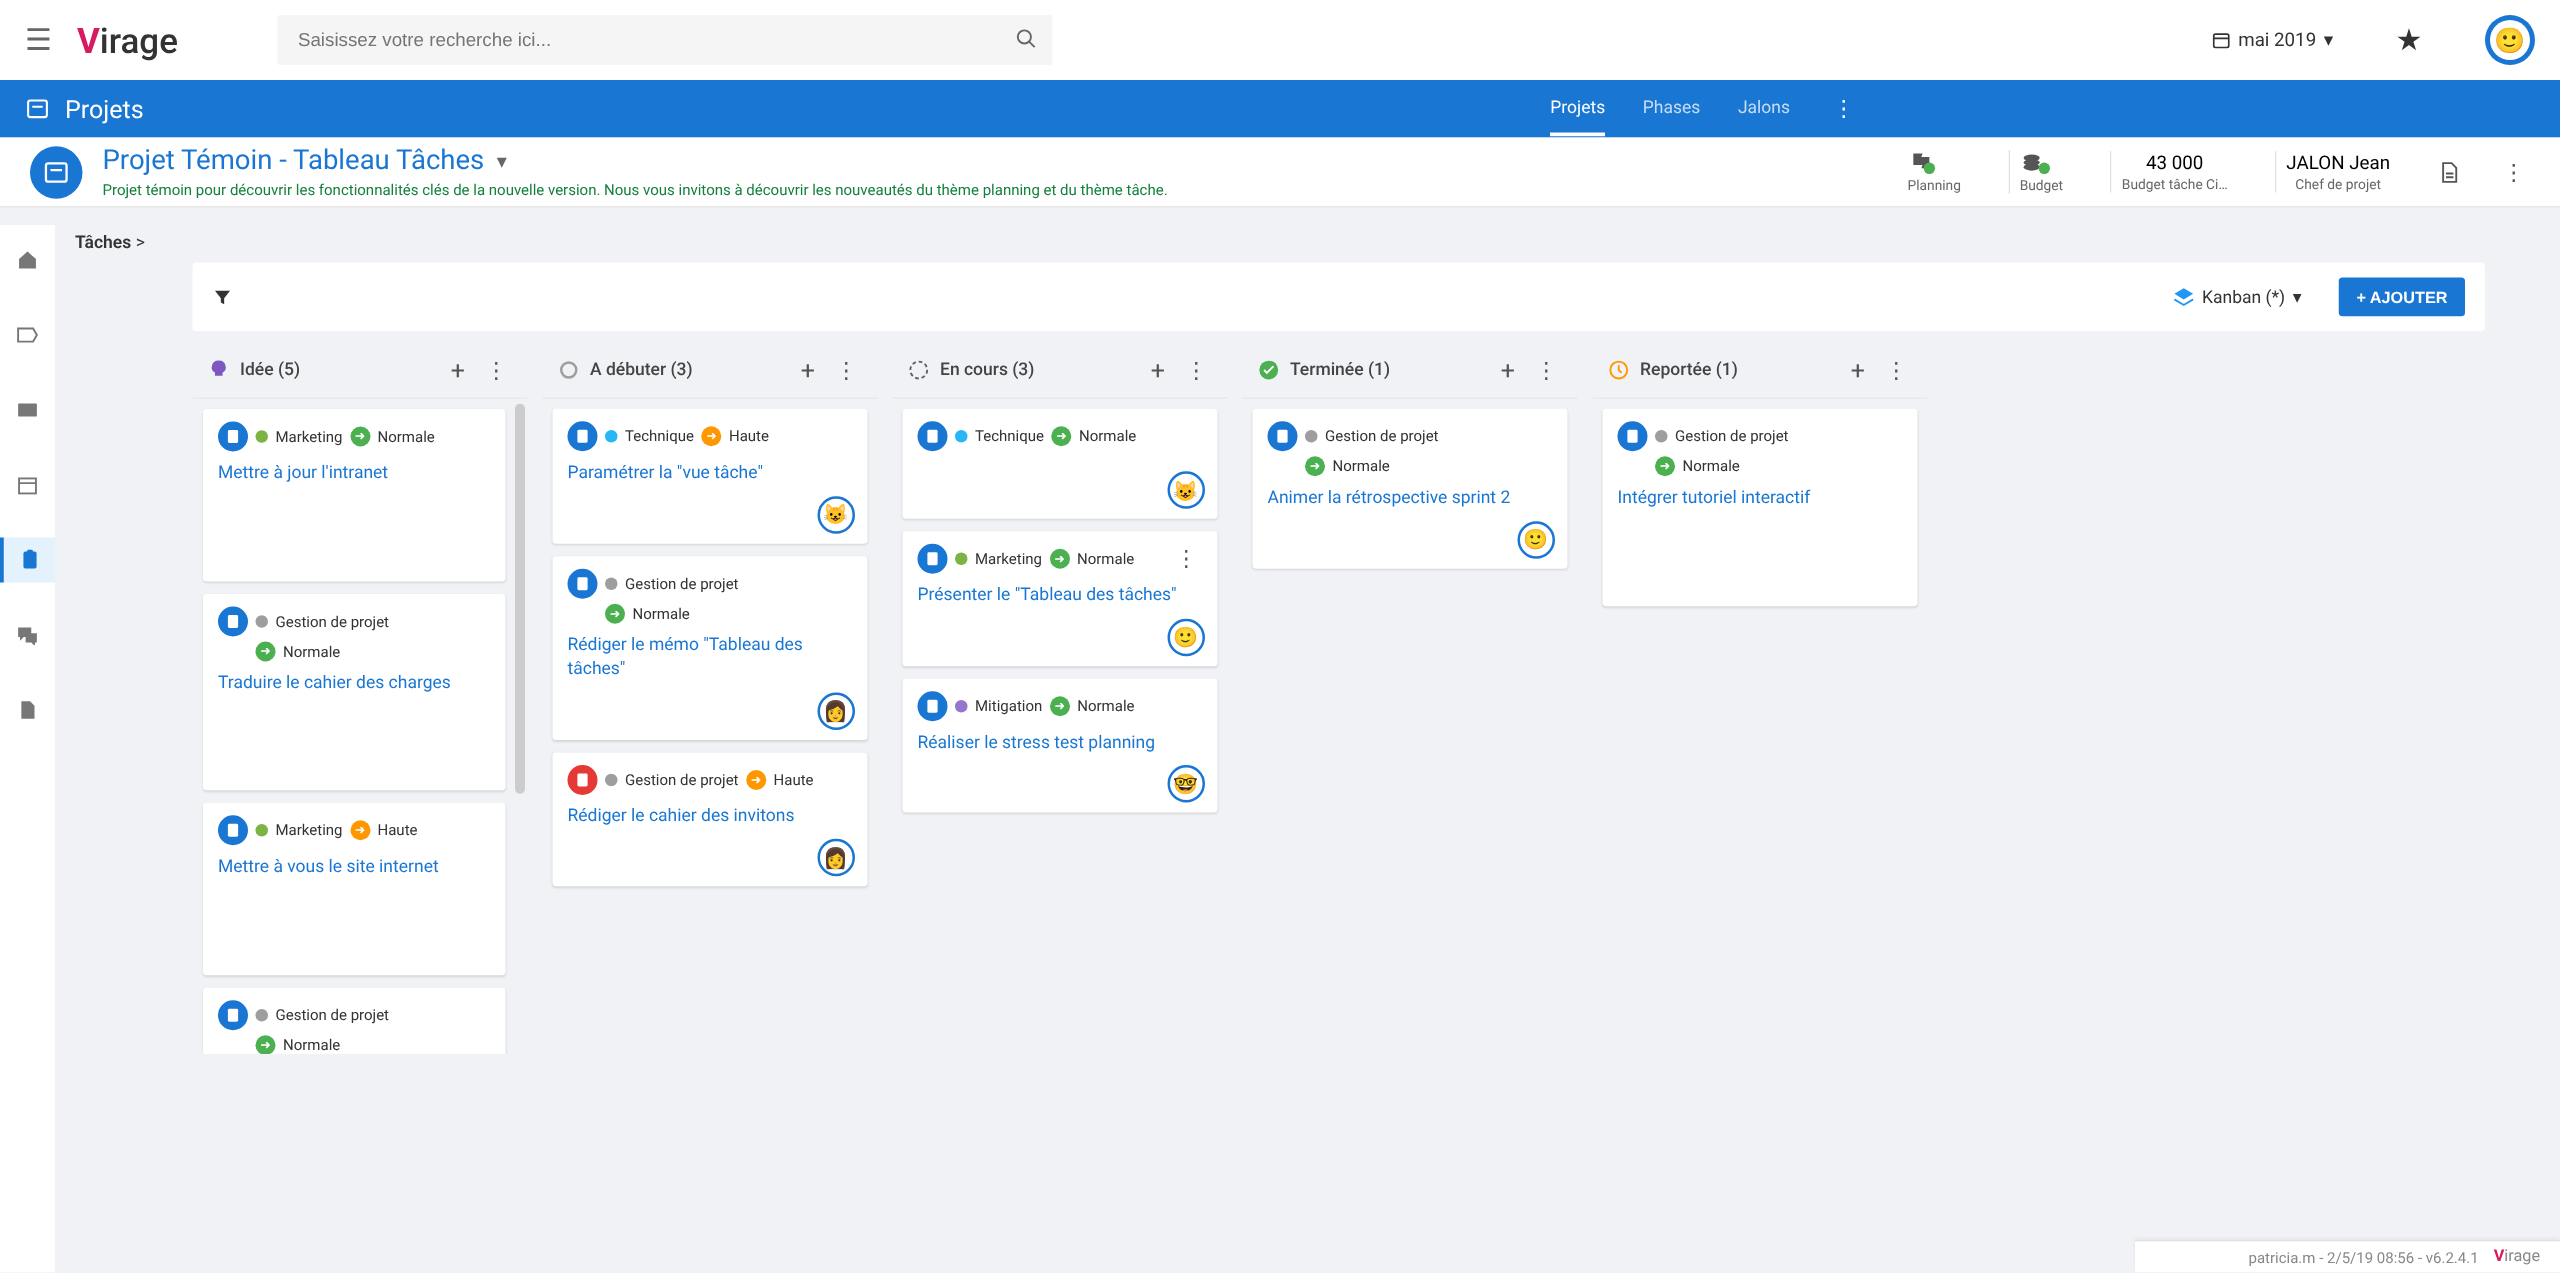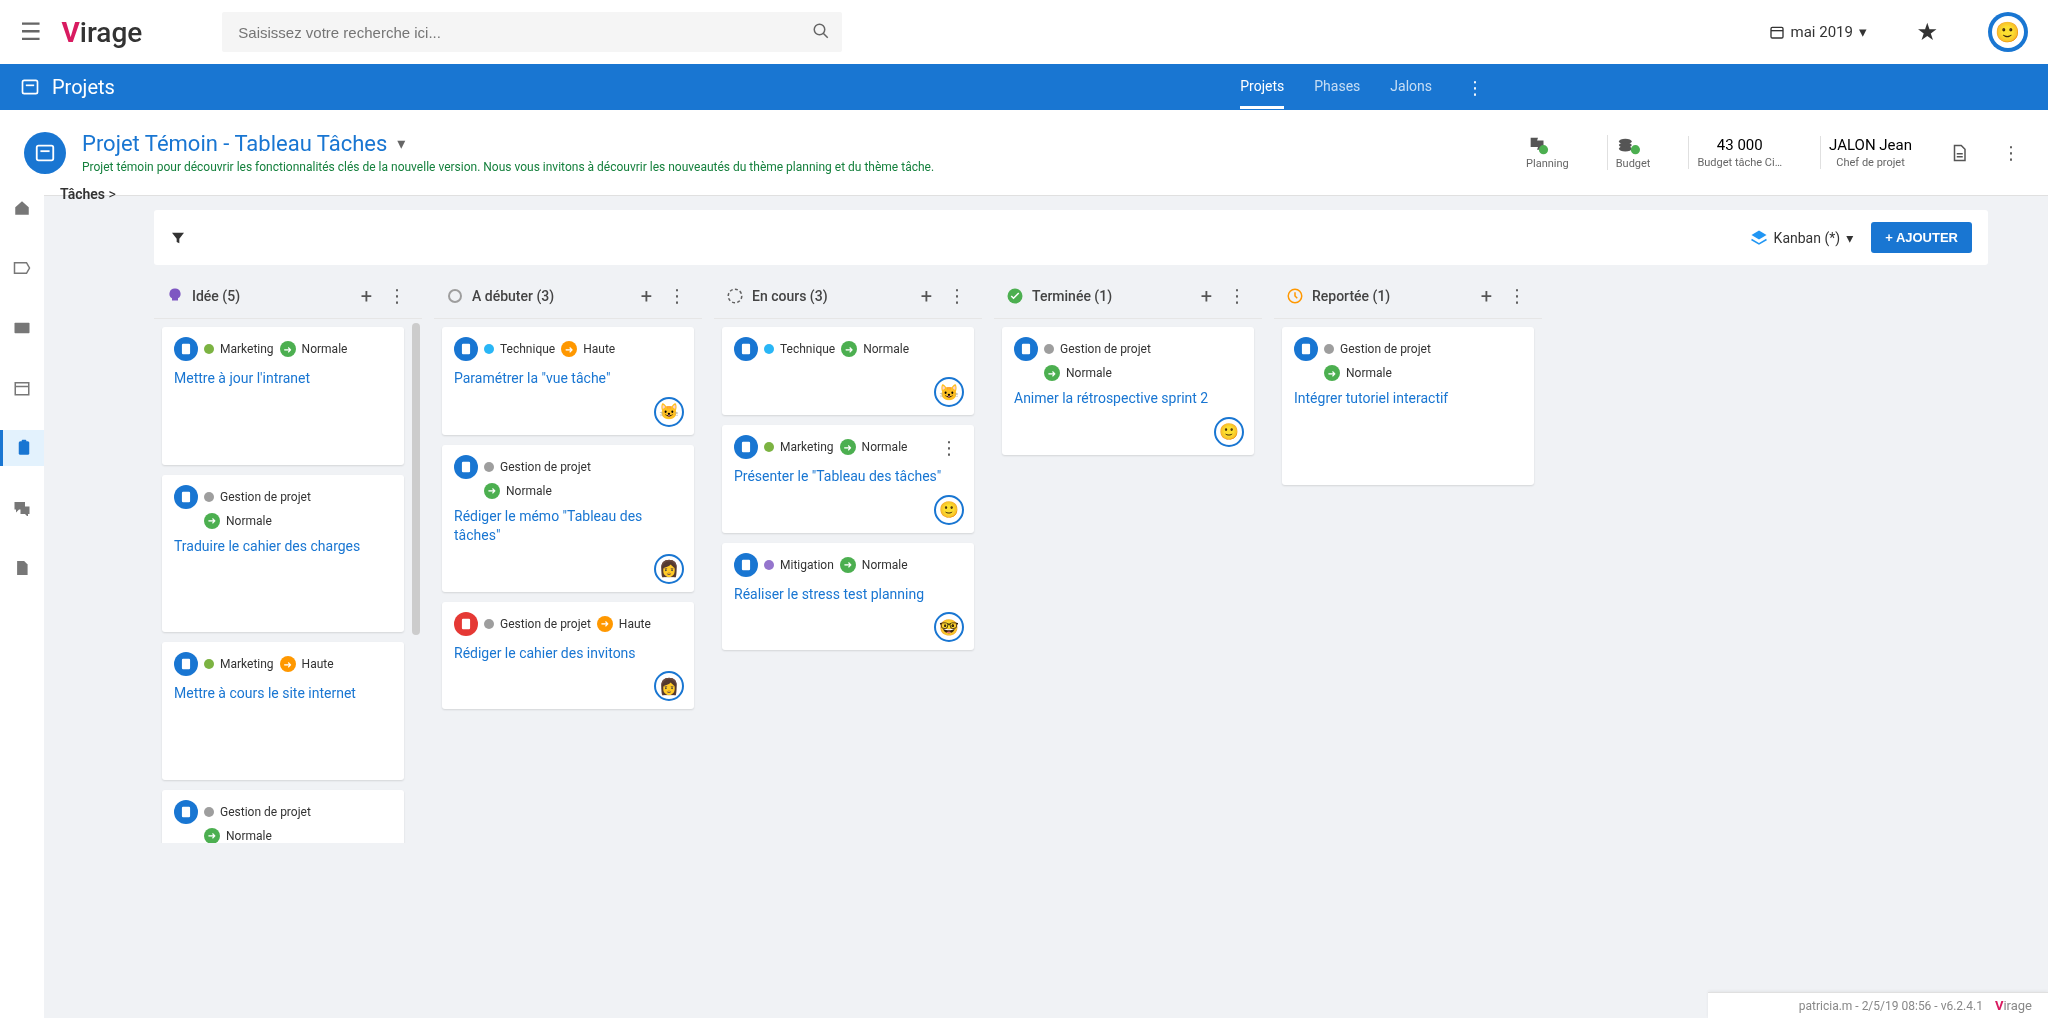--- a/index.html
+++ b/index.html
@@ -16,41 +16,41 @@
 .date-dd { display: flex; align-items: center; gap: 6px; color: #333; font-size: 15px; cursor: pointer; }
 .star { font-size: 24px; color: #333; margin: 0 30px; cursor: pointer; }
 .avatar { width: 40px; height: 40px; border-radius: 50%; background: #1976d2; display: flex; align-items: center; justify-content: center; font-size: 22px; color: #fff; cursor: pointer; position: relative; }
 .avatar::after { content: ""; width: 32px; height: 32px; border-radius: 50%; background: #fff; position: absolute; }
 .avatar-face { position: relative; z-index: 1; font-size: 20px; }
 .bluebar { height: 46px; background: #1976d2; color: #fff; display: flex; align-items: center; padding: 0 20px; }
 .bluebar-left { display: flex; align-items: center; gap: 12px; font-size: 20px; }
 .bluebar-tabs { display: flex; gap: 30px; margin-left: auto; margin-right: 540px; align-items: center; }
 .bluebar-tab { font-size: 14px; opacity: 0.75; padding: 12px 0; cursor: pointer; border-bottom: 3px solid transparent; }
 .bluebar-tab.active { opacity: 1; border-bottom: 3px solid #fff; }
-.project-header { height: 86px; background: #fff; display: flex; align-items: center; padding: 0 24px; border-bottom: 1px solid #e0e0e0; }
+.project-header { height: 56px; background: #fff; display: flex; align-items: center; padding: 0 24px; border-bottom: 1px solid #e0e0e0; }
 .proj-icon { width: 42px; height: 42px; border-radius: 50%; background: #1976d2; color: #fff; display: flex; align-items: center; justify-content: center; font-size: 20px; margin-right: 16px; }
 .proj-title-wrap { flex: 1; }
 .proj-title-row { display: flex; align-items: center; gap: 10px; }
 .proj-title { color: #1976d2; font-size: 22px; font-weight: 400; }
 .proj-desc { font-size: 12px; color: #15803d; margin-top: 4px; }
 .stats { display: flex; align-items: center; gap: 30px; }
 .stat { text-align: center; font-size: 12px; color: #666; padding: 0 8px; border-left: 1px solid #e0e0e0; }
 .stat:first-child { border-left: none; }
 .stat-icon { font-size: 20px; color: #555; display: block; }
 .stat-val { font-size: 15px; color: #000; margin-bottom: 2px; }
 .stat-label { font-size: 11px; }
 .leftnav { position: absolute; left: 0; top: 180px; width: 44px; background: #fff; height: calc(100% - 180px); display: flex; flex-direction: column; align-items: center; gap: 24px; padding-top: 10px; }
 .leftnav-item { width: 44px; height: 36px; display: flex; align-items: center; justify-content: center; color: #777; cursor: pointer; font-size: 18px; }
 .leftnav-item.active { color: #1976d2; border-left: 3px solid #1976d2; background: #e3f2fd; }
 .content { position: absolute; left: 44px; top: 180px; right: 0; bottom: 0; padding: 6px 10px 0 10px; }
 .breadcrumb { font-size: 14px; margin-bottom: 8px; padding-left: 6px; }
 .breadcrumb b { font-weight: 600; }
 .board-chrome { background: #fff; border-radius: 3px; padding: 12px 16px; display: flex; align-items: center; margin-bottom: 8px; margin-left: 100px; margin-right: 50px; }
 .filter-ic { font-size: 16px; color: #333; cursor: pointer; }
-.board-chrome-right { margin-left: auto; display: flex; align-items: center; gap: 18px; }
+.board-chrome-right { margin-left: auto; display: flex; align-items: center; gap: 30px; }
 .view-dd { display: flex; align-items: center; gap: 6px; font-size: 14px; cursor: pointer; }
 .layers-ic { color: #2196f3; font-size: 18px; }
 .add-btn { background: #1976d2; color: #fff; border: none; border-radius: 3px; padding: 8px 14px; font-size: 13px; font-weight: 600; cursor: pointer; }
 .board { display: flex; gap: 12px; margin-left: 100px; margin-right: 50px; overflow: hidden; height: 570px; }
 .column { background: #f0f2f5; border-radius: 3px; flex: 1; min-width: 240px; max-width: 268px; display: flex; flex-direction: column; }
 .col-head { height: 46px; display: flex; align-items: center; padding: 0 12px; gap: 8px; border-bottom: 1px solid #e6e6e6; }
 .col-head-title { font-size: 14px; font-weight: 500; color: #444; flex: 1; }
 .col-head-ic { width: 18px; height: 18px; display: inline-flex; align-items: center; justify-content: center; }
 .plus { font-size: 20px; color: #555; cursor: pointer; padding: 0 4px; }
 .dots { font-size: 18px; color: #555; cursor: pointer; padding: 0 4px; }
@@ -292,21 +292,21 @@
                 <span class="task-ic" style="background:#1976d2">
                   <svg width="14" height="14" viewBox="0 0 24 24" fill="#fff">
                     <rect x="5" y="3" width="14" height="18" rx="2"></rect>
                   </svg>
                 </span>
     <span class="dot" style="background:#7cb342"></span>
     <span>Marketing</span> 
                 <span class="badge-ic" style="background:#ff9800">➜</span>
     <span>Haute</span> 
               </div>
-    <div class="card-title">Mettre à cours le site internet</div>
+    <div class="card-title">Mettre à vous le site internet</div>
     <div class="extra-card"></div>
   </div>
             <div class="card">
     <div class="card-top">
                 <span class="task-ic" style="background:#1976d2">
                   <svg width="14" height="14" viewBox="0 0 24 24" fill="#fff">
                     <rect x="5" y="3" width="14" height="18" rx="2"></rect>
                   </svg>
                 </span>
     <span class="dot" style="background:#9e9e9e"></span>

